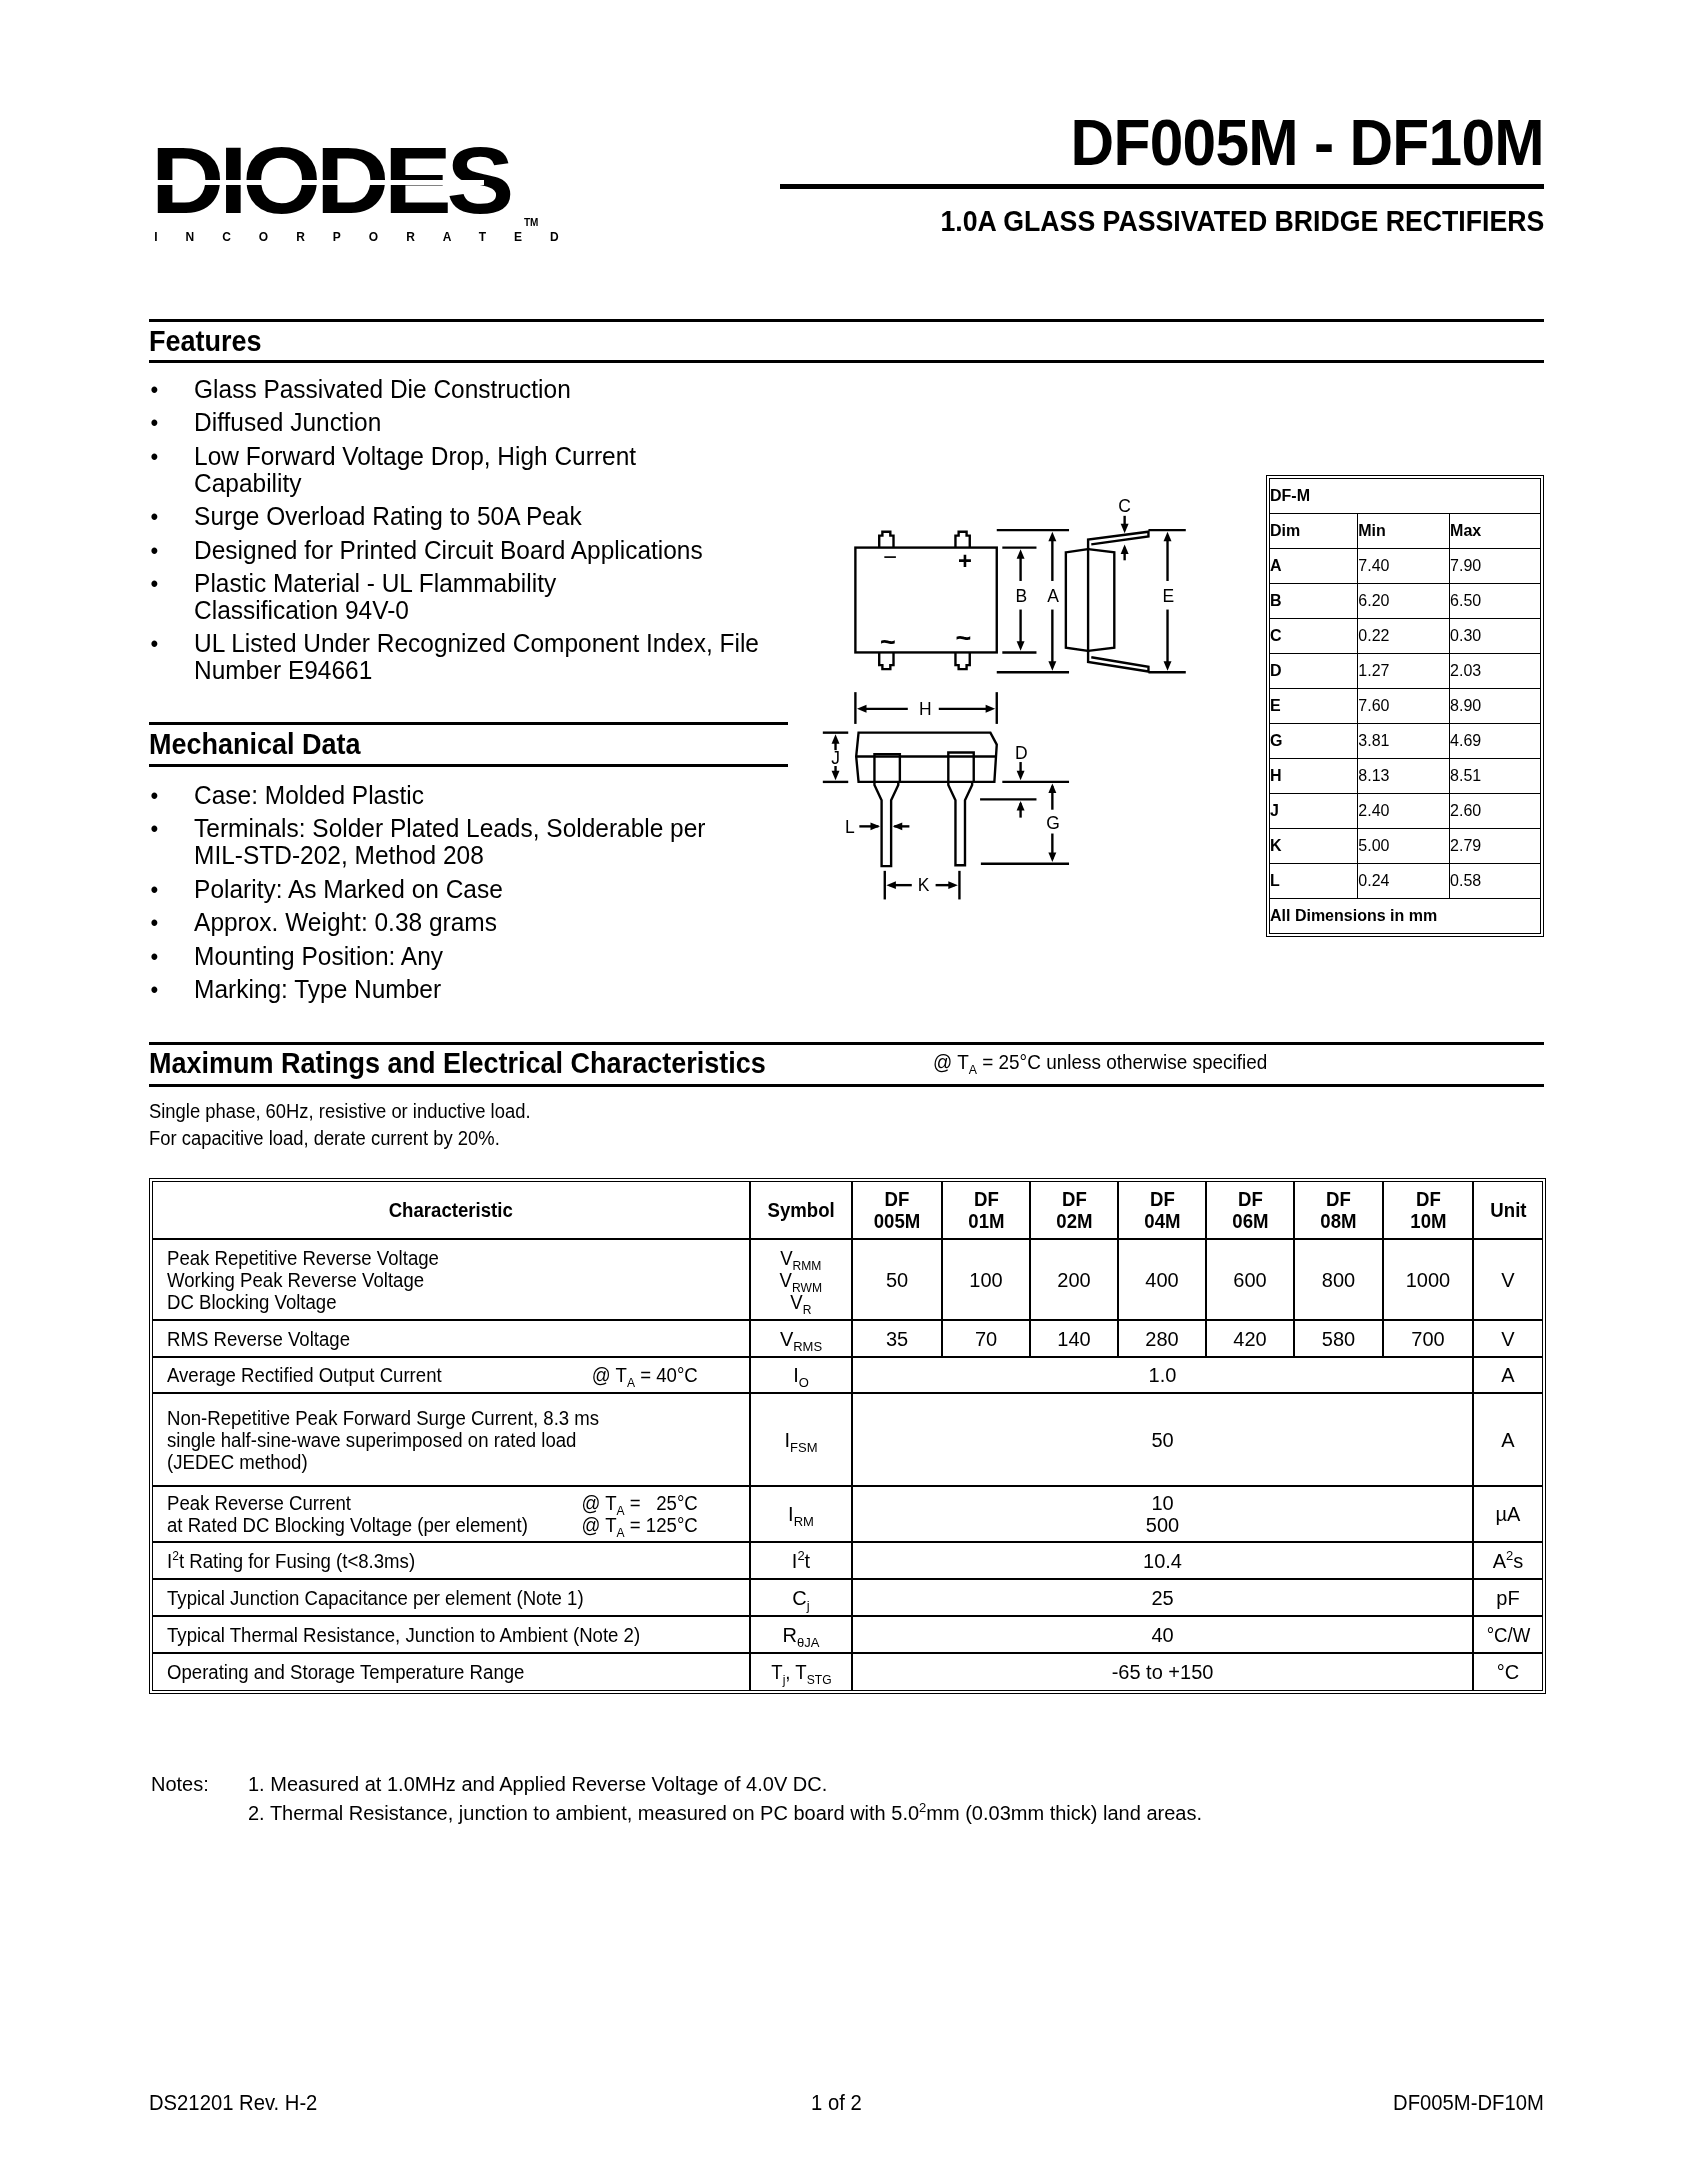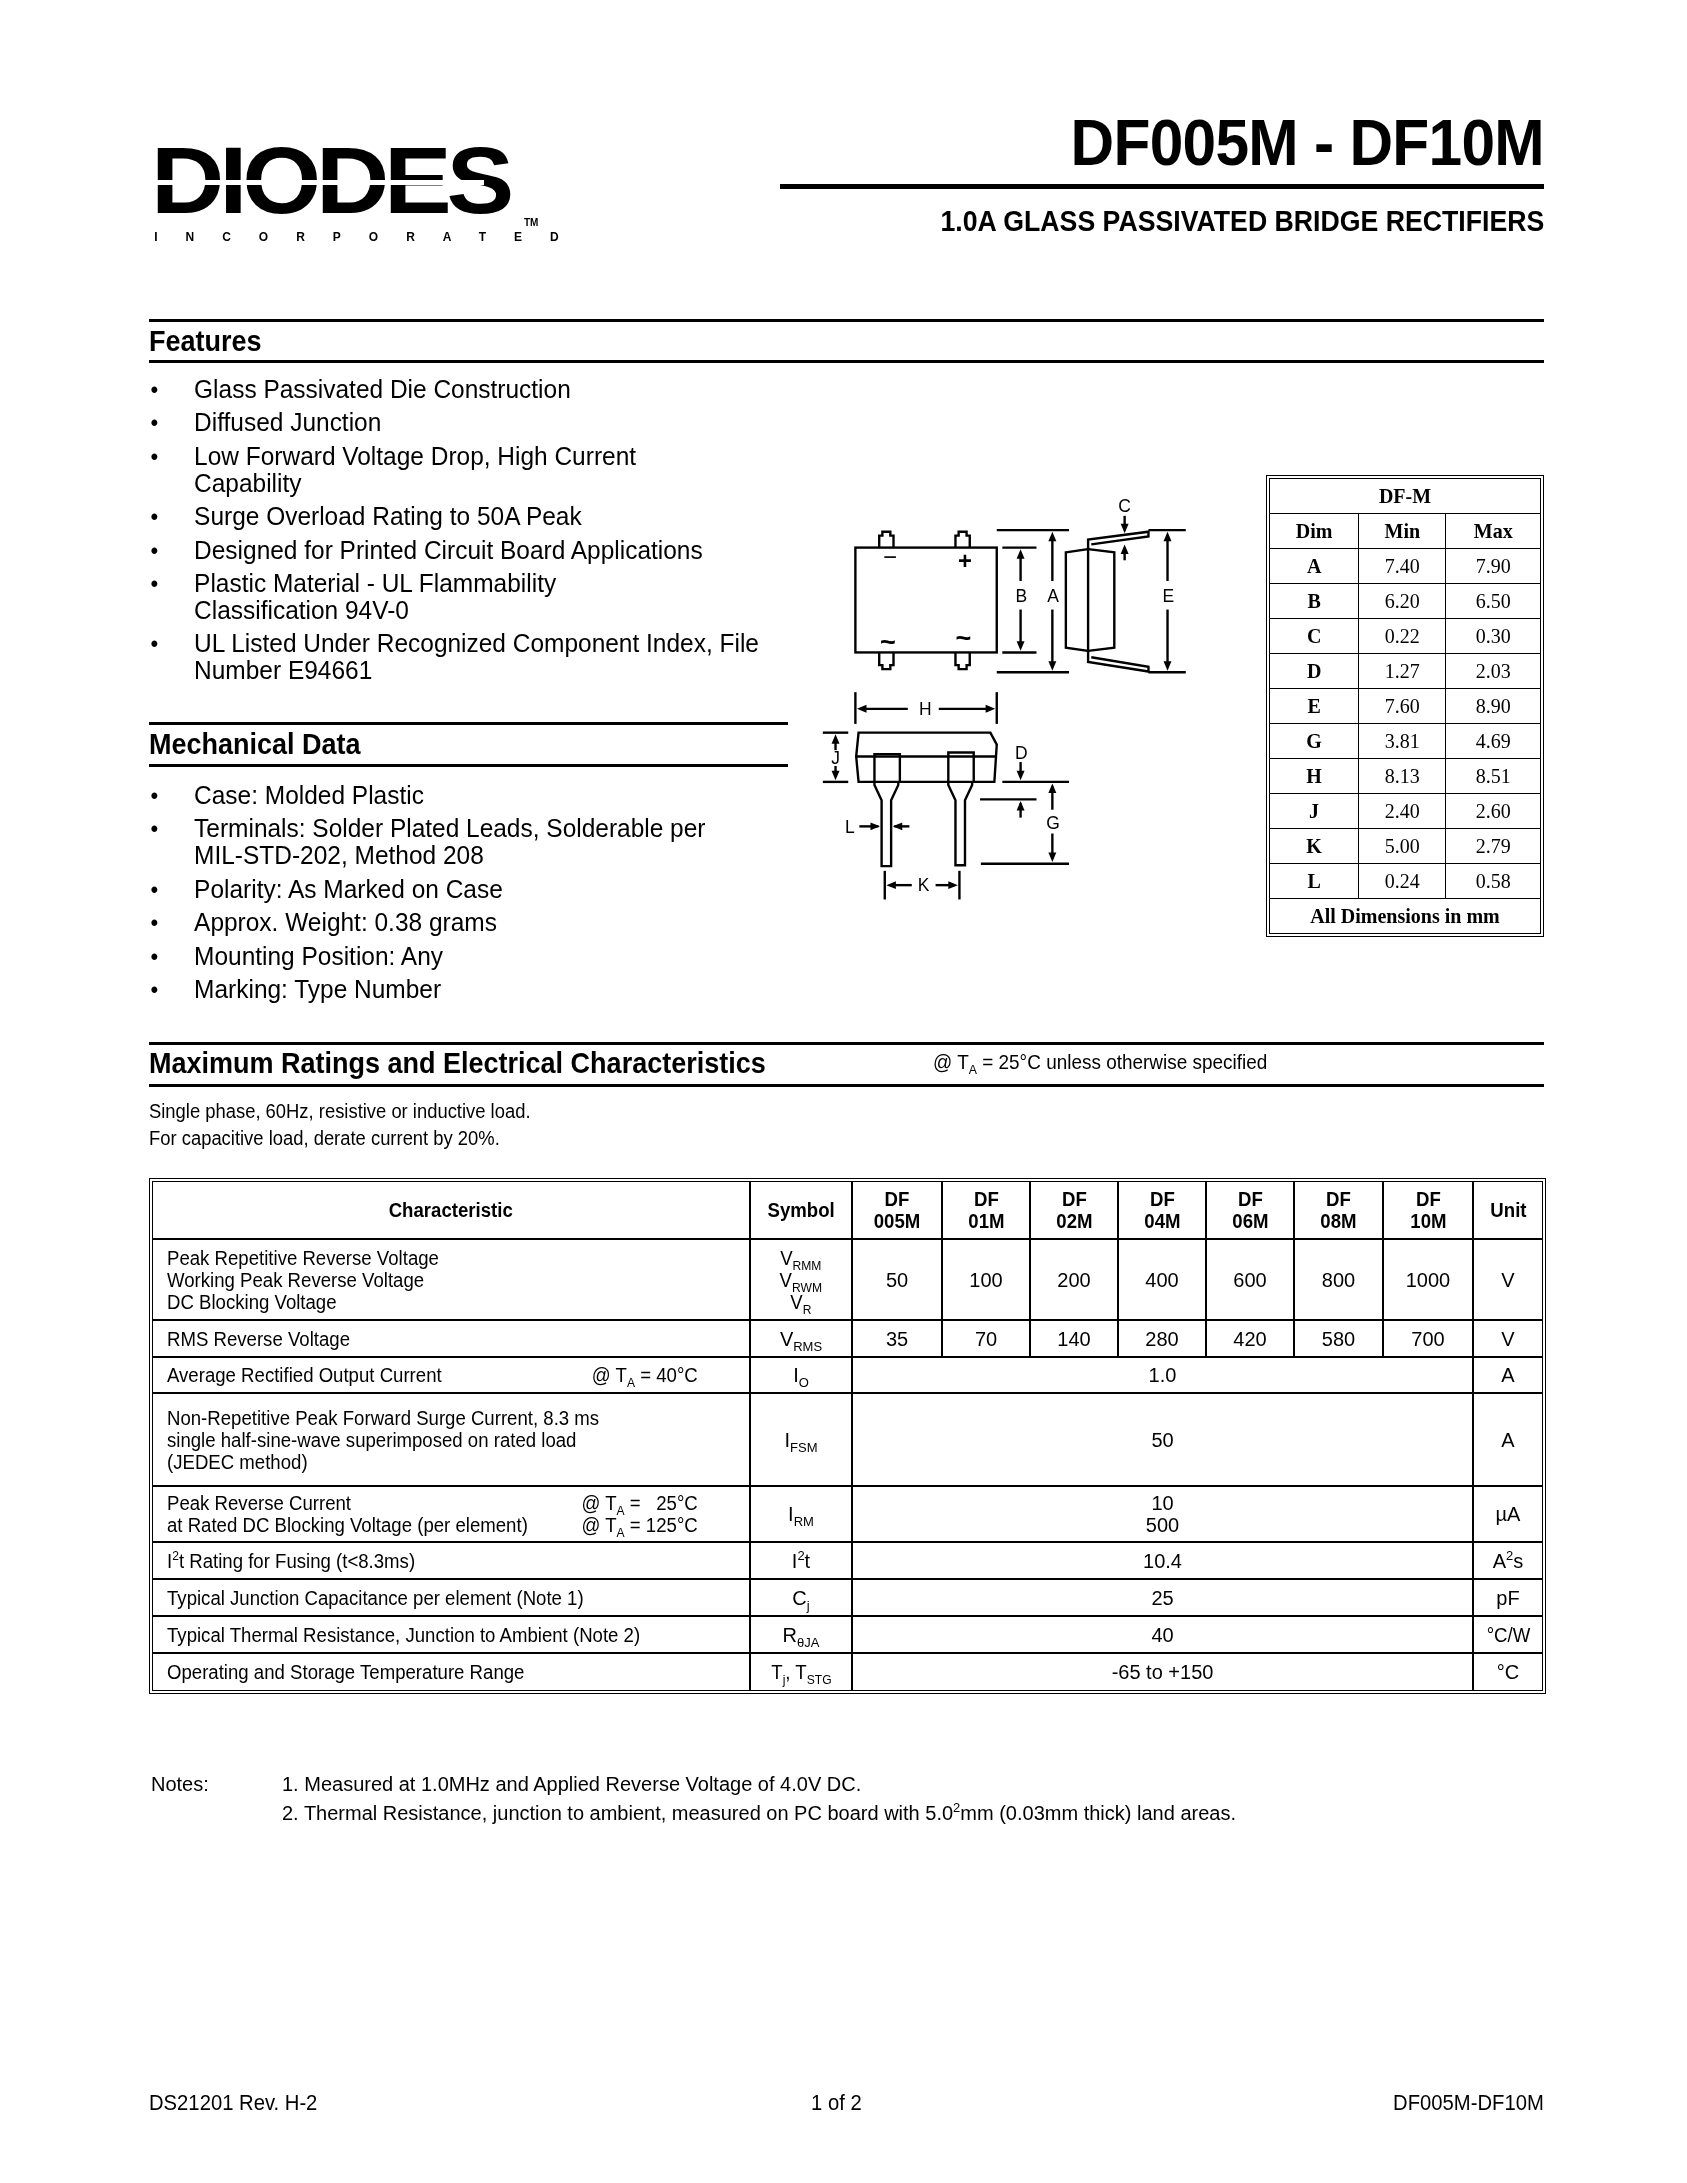--- a/index.html
+++ b/index.html
@@ -28,22 +28,22 @@
 
   .bullet-list { list-style: none; margin: 0; padding: 0; }
   .bullet-list li { position: relative; padding-left: 49px; font-size: 26.6px; line-height: 27px;
     margin-bottom: 6.4px; transform: scaleX(0.92); transform-origin: left top; }
   .bullet-list li .dot { position: absolute; left: 1.6px; top: 0; font-size: 24px; }
 
   
   .dim-table { left: 1266px; top: 475px; width: 278px; border: 2.4px double #000;
     border-width: 4.8px; border-style: double; box-sizing: border-box; }
   .dim-table table { border-collapse: collapse; width: 100%; }
-  .dim-table td { border: 1.6px solid #000; height: 34px; text-align: center; font-size: 20px;
-    padding: 0; font-family: Liberation Serif, serif; }
+  .dim-table td { border: 1.6px solid #000; height: 34px; font-size: 16px;
+    padding: 0; }
   .dim-table tr:first-child td { border-top: none; }
   .dim-table tr td:first-child { border-left: none; }
   .dim-table tr td:last-child { border-right: none; }
   .dim-table tr:last-child td { border-bottom: none; }
   .dim-table .b { font-weight: bold; }
 
   
   .cond { font-size: 20.6px; white-space: nowrap; transform: scaleX(0.92); transform-origin: left top; }
   .plain { font-size: 20px; white-space: nowrap; transform: scaleX(0.92); transform-origin: left top; }
 
@@ -57,21 +57,21 @@
   .rt tr:last-child td { border-bottom: none; }
   .rt .hd { font-weight: bold; }
   .rt .char { text-align: left; padding-left: 14.3px; padding-right: 11px; }
   .rt .char .cond-right { float: right; }
   .rt .c { transform: scaleX(0.93); display: inline-block; }
   .rt td.char .c { transform-origin: left center; display: block; }
   sub, sup { font-size: 65%; line-height: 0; }
 
   .notes { left: 151px; top: 1770px; font-size: 20px; line-height: 29px; }
   .notes .lbl { position: absolute; left: 0; top: 0; }
-  .notes .items { position: absolute; left: 97px; top: 0; white-space: nowrap; margin-left: 34px; }
+  .notes .items { position: absolute; left: 97px; top: 0; white-space: nowrap; }
 
   .footer { top: 2090px; font-size: 22px; transform: scaleX(0.92); white-space: nowrap; }
 </style>
 </head>
 <body>
 
 <div class="abs logo">
   <div class="logo-text">DIODES</div>
   <div class="logo-cut"></div>
   <div class="logo-sub">INCORPORATED</div>

